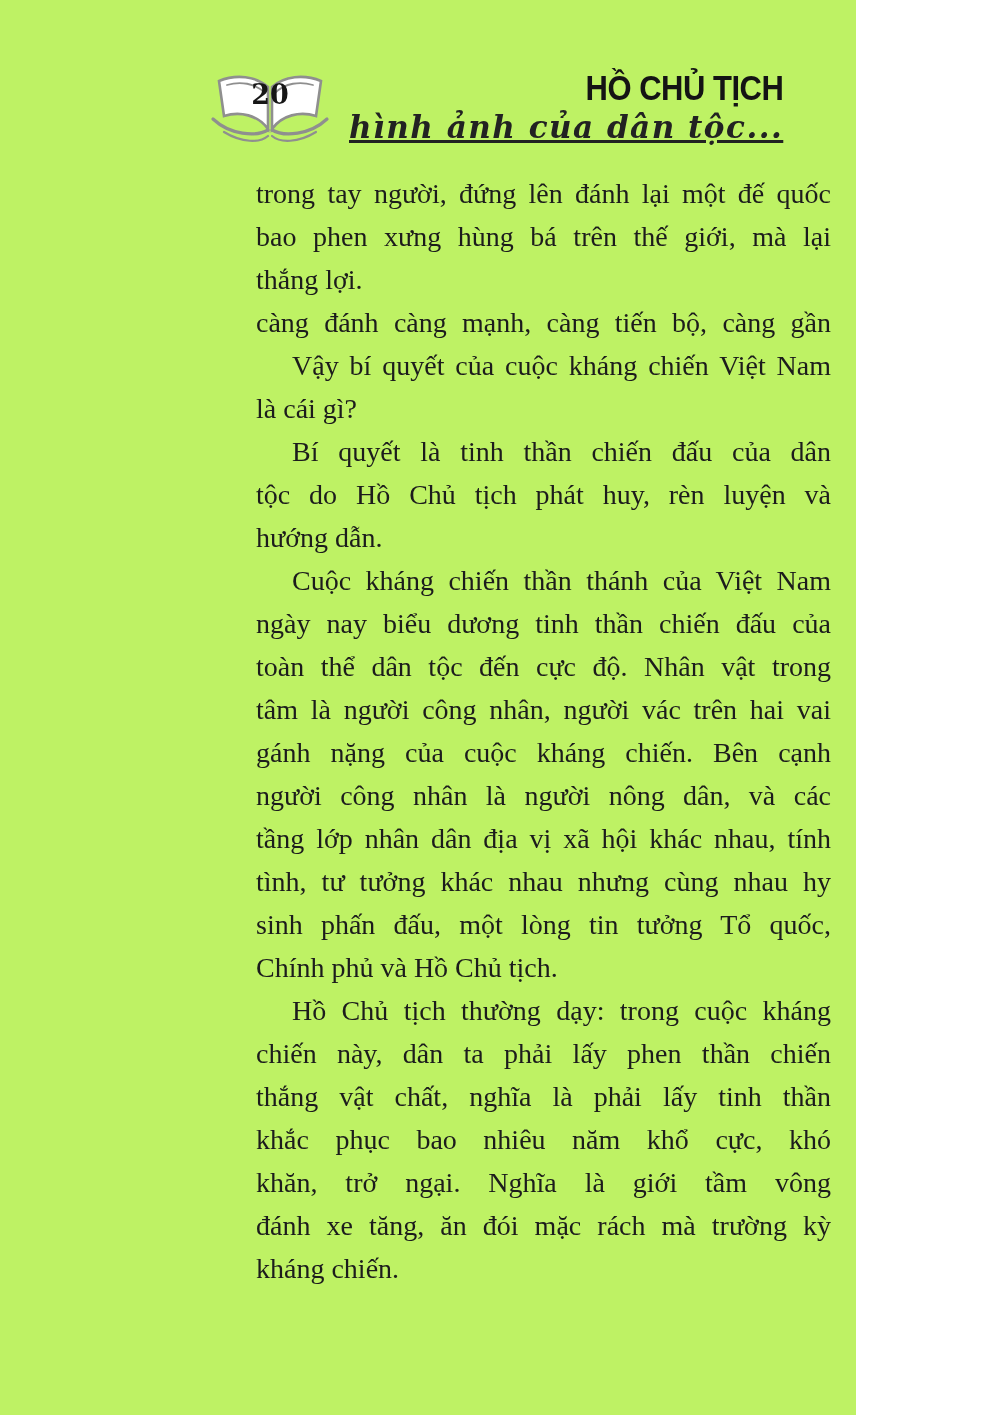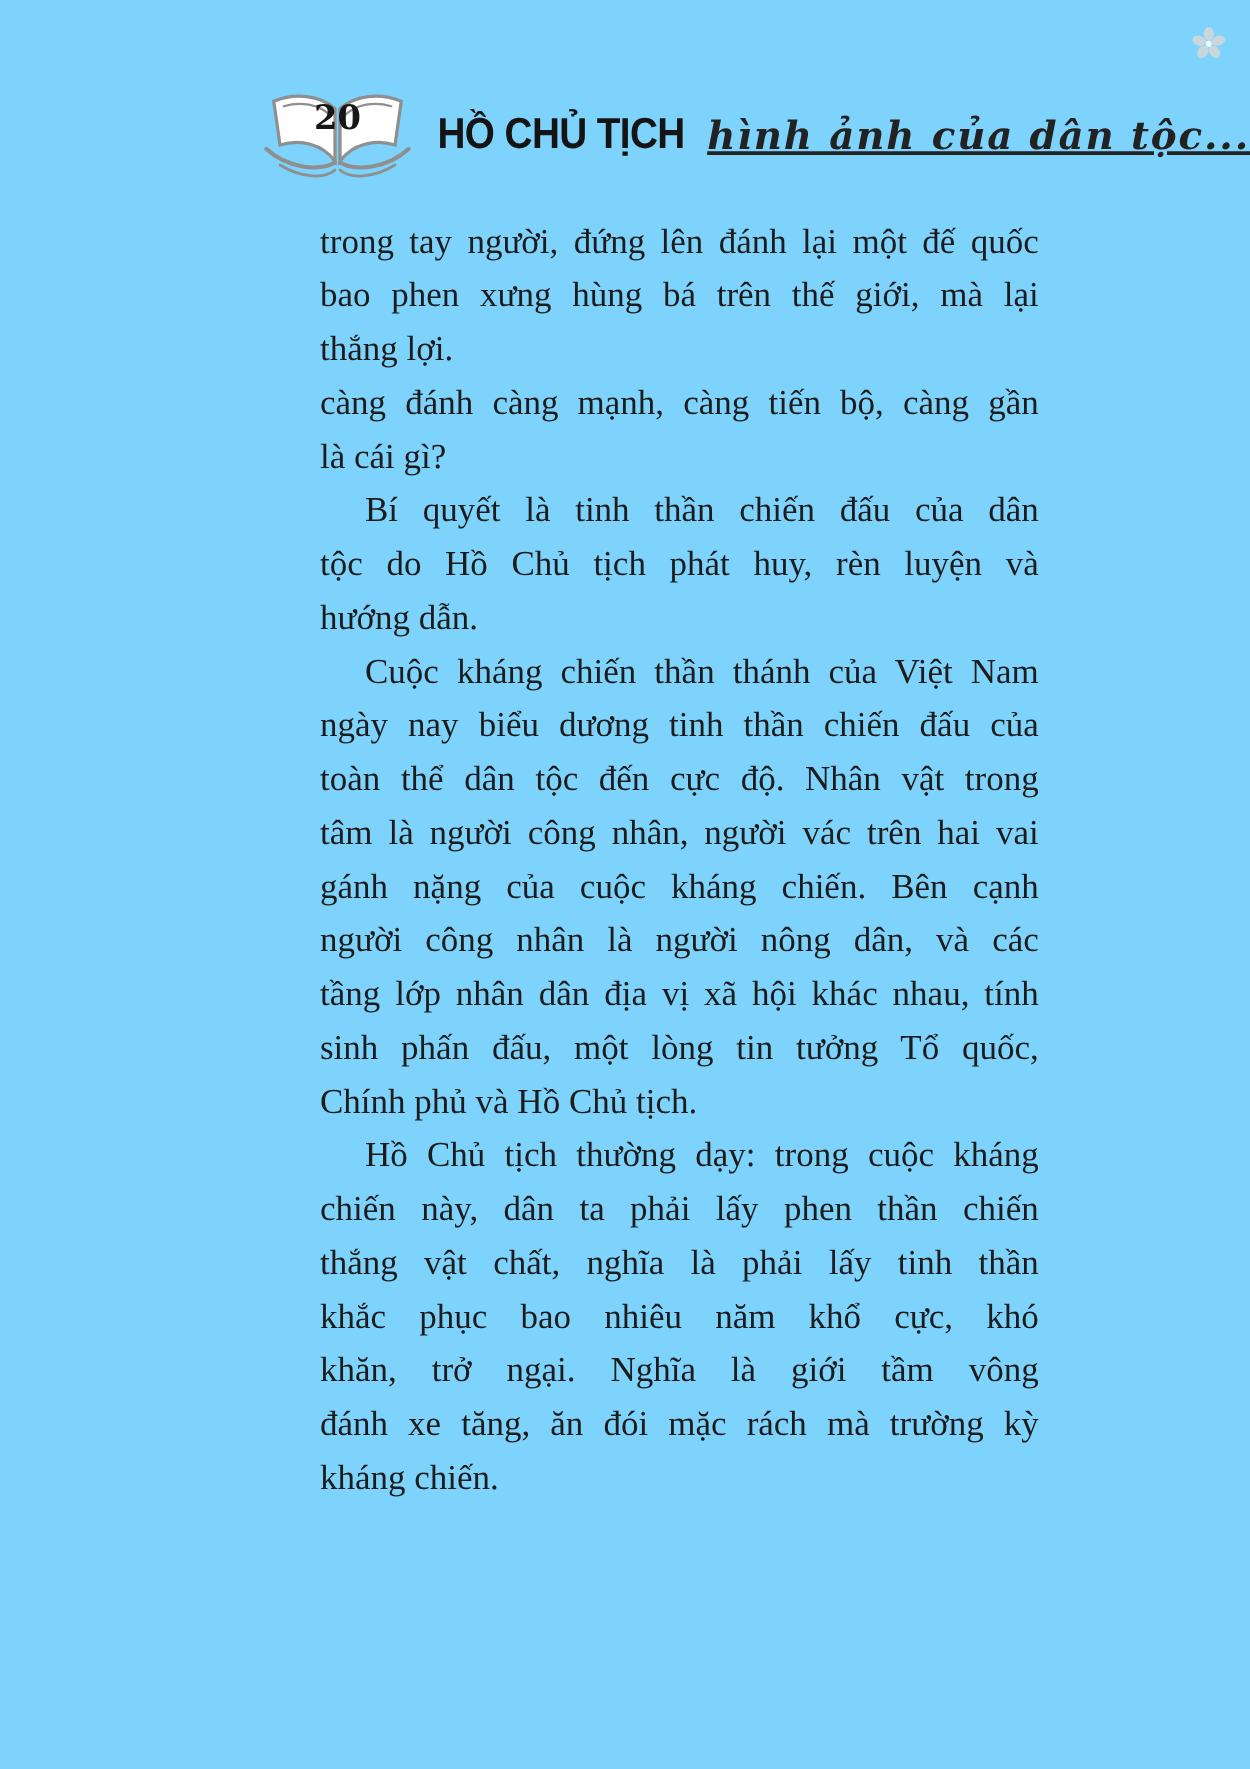--- a/index.html
+++ b/index.html
@@ -1,19 +1,19 @@
 <!DOCTYPE html>
 <html><head>
 <meta charset="utf-8">
 <style>
   html,body{margin:0;padding:0;background:#ffffff;}
   .page{
     position:relative;
-    width:1000px;height:1415px;
-    background:#7dd3fc;
+    width:856px;height:1415px;
+    background:#bef264;
     overflow:hidden;
     font-family:"Liberation Serif", serif;
   }
   
   .ornament{
     position:absolute; top:20px; left:952px; width:30px; height:30px;
     opacity:.85;
   }
   
   .header{
@@ -22,21 +22,21 @@
   }
   .book-icon{ position:relative; width:120px; height:80px; flex:0 0 auto; }
   .book-icon svg{ position:absolute; inset:0; }
   .page-number{
     position:absolute; top:10px; left:0; width:120px;
     text-align:center;
     font-family:"DejaVu Serif", serif;
     font-weight:700; font-size:27px; color:#161616;
     letter-spacing:0px;
   }
-  .titles{ margin-left:20px; white-space:nowrap; display:flex; align-items:flex-start; }
+  .titles{ margin-left:1px; white-space:nowrap; display:flex; align-items:flex-end;flex-direction:column; }
   .title-bold{
     font-family:"Liberation Sans", sans-serif;
     font-weight:700; font-size:31px; color:#141414;
     letter-spacing:-.5px;
     transform:scaleY(1.12); transform-origin:left bottom;
   }
   .title-script{
     margin-left:18px;
     font-family:"DejaVu Serif", serif;
     font-style:italic; font-weight:600;
@@ -100,33 +100,35 @@
     </div>
   </div>
 
   <div class="body-text">
 
     <div class="line">trong tay người, đứng lên đánh lại một đế quốc</div>
     <div class="line">bao phen xưng hùng bá trên thế giới, mà lại</div>
     <div class="line plast">thắng lợi.</div>
     <div class="line">càng đánh càng mạnh, càng tiến bộ, càng gần</div>
 
+    <div class="line first">Vậy bí quyết của cuộc kháng chiến Việt Nam</div>
     <div class="line plast">là cái gì?</div>
 
     <div class="line first">Bí quyết là tinh thần chiến đấu của dân</div>
     <div class="line">tộc do Hồ Chủ tịch phát huy, rèn luyện và</div>
     <div class="line plast">hướng dẫn.</div>
 
     <div class="line first">Cuộc kháng chiến thần thánh của Việt Nam</div>
     <div class="line">ngày nay biểu dương tinh thần chiến đấu của</div>
     <div class="line">toàn thể dân tộc đến cực độ. Nhân vật trong</div>
     <div class="line">tâm là người công nhân, người vác trên hai vai</div>
     <div class="line">gánh nặng của cuộc kháng chiến. Bên cạnh</div>
     <div class="line">người công nhân là người nông dân, và các</div>
     <div class="line">tầng lớp nhân dân địa vị xã hội khác nhau, tính</div>
+    <div class="line">tình, tư tưởng khác nhau nhưng cùng nhau hy</div>
     <div class="line">sinh phấn đấu, một lòng tin tưởng Tổ quốc,</div>
     <div class="line plast">Chính phủ và Hồ Chủ tịch.</div>
 
     <div class="line first">Hồ Chủ tịch thường dạy: trong cuộc kháng</div>
     <div class="line">chiến này, dân ta phải lấy phen thần chiến</div>
     <div class="line">thắng vật chất, nghĩa là phải lấy tinh thần</div>
     <div class="line">khắc phục bao nhiêu năm khổ cực, khó</div>
     <div class="line">khăn, trở ngại. Nghĩa là giới tầm vông</div>
     <div class="line">đánh xe tăng, ăn đói mặc rách mà trường kỳ</div>
     <div class="line plast">kháng chiến.</div>

